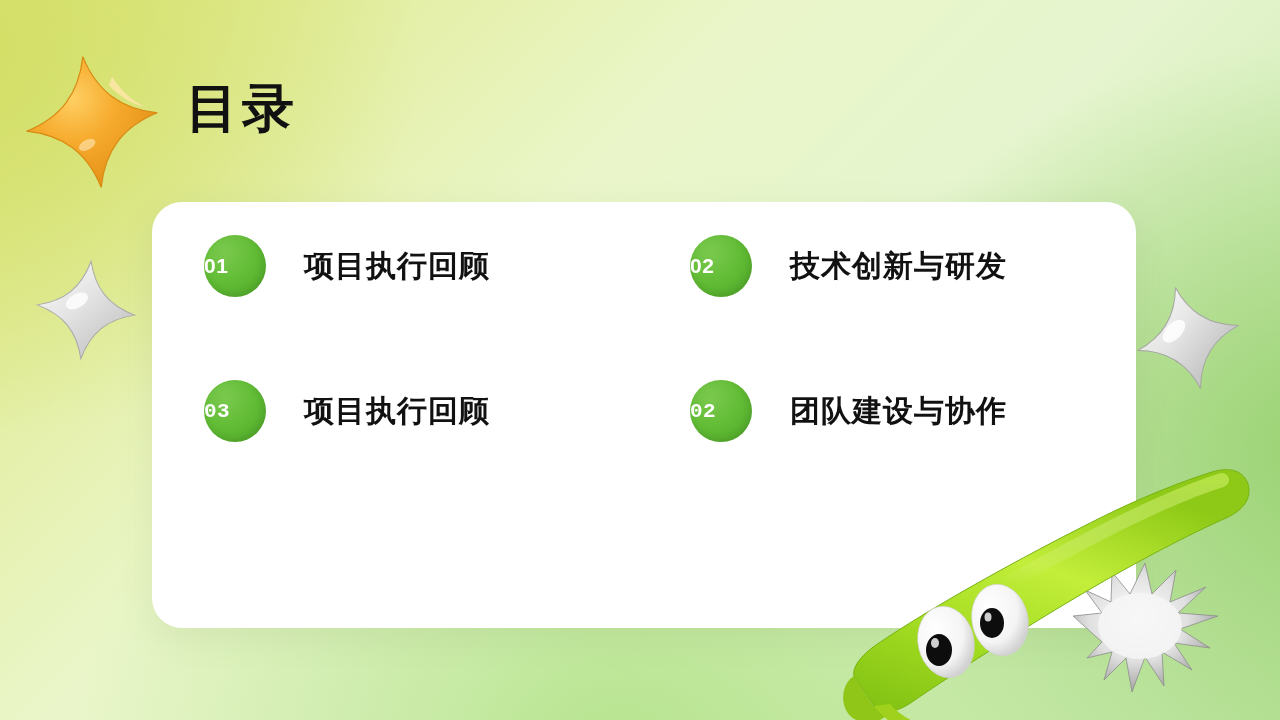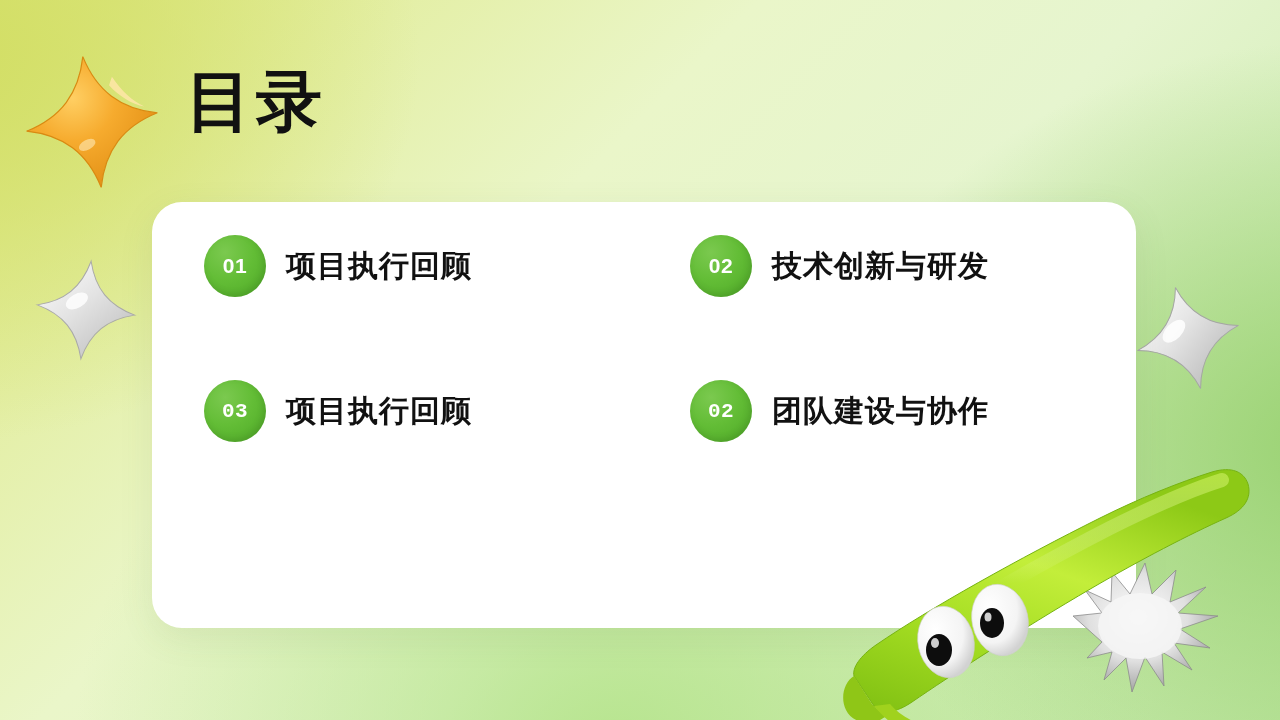--- a/index.html
+++ b/index.html
@@ -21,22 +21,22 @@
       radial-gradient(ellipse 900px 700px at 105% 62%, rgba(150,208,110,0.95) 0%, rgba(150,208,110,0.0) 58%),
       radial-gradient(ellipse 760px 620px at -4% 8%, rgba(210,222,100,1) 0%, rgba(210,222,100,0) 62%),
       radial-gradient(ellipse 900px 760px at 48% 104%, rgba(176,226,133,0.85) 0%, rgba(176,226,133,0) 60%),
       linear-gradient(135deg, #dde77f 0%, #eaf6c9 38%, #e6f5cf 58%, #bfe6a2 100%);
   }
 
   
   #title {
     position: absolute;
     left: 186px;
-    top: 67px;
-    font-size: 66px;
+    top: 81px;
+    font-size: 52px;
     font-weight: 700;
     letter-spacing: 4px;
     color: #111111;
     line-height: 1.05;
     white-space: nowrap;
   }
 
   
   #card {
     position: absolute;
@@ -61,32 +61,32 @@
   .row.r3 { top: 330px; }
 
   .badge {
     width: 62px;
     height: 62px;
     border-radius: 50%;
     background: radial-gradient(circle at 34% 28%, #7bc94f 0%, #63bd36 46%, #4da826 100%);
     box-shadow: inset -2px -3px 7px rgba(0,0,0,0.10);
     display: flex;
     align-items: center;
-    justify-content: center;
+    justify-content: flex-start;
     flex: 0 0 auto;
   }
   .badge span {
     color: #ffffff;
     font-size: 21px;
     font-weight: 700;
     letter-spacing: 0.5px;
   }
 
   .row-label {
-    margin-left: 20px;
+    margin-left: 38px;
     font-size: 30px;
     font-weight: 700;
     color: #111111;
     white-space: nowrap;
     letter-spacing: 1px;
   }
 
   
   .star {
     position: absolute;

